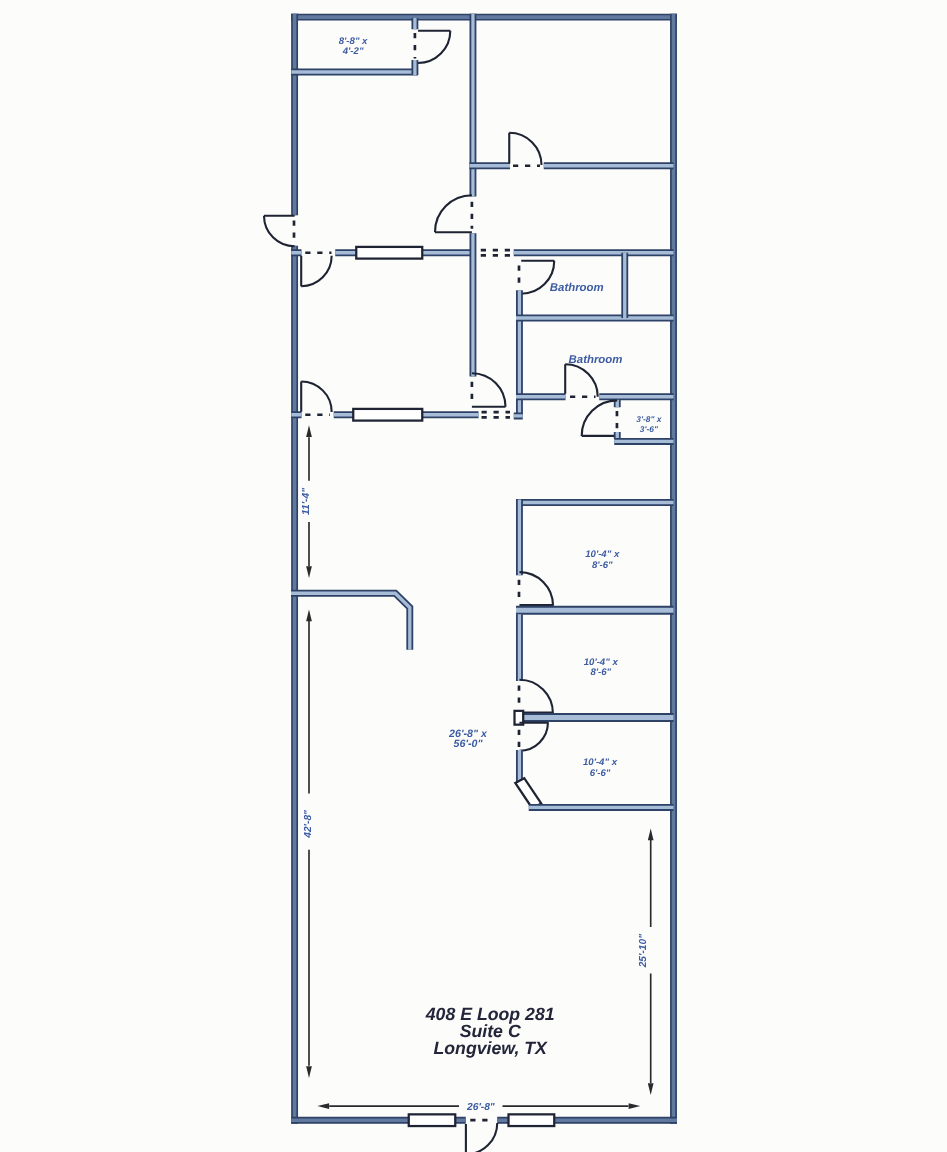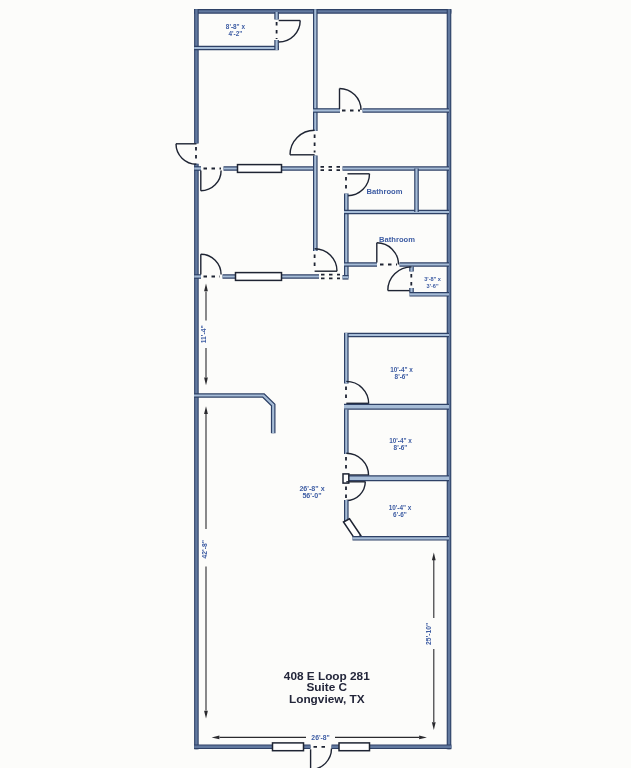--- a/index.html
+++ b/index.html
@@ -1,16 +1,16 @@
 <!DOCTYPE html>
 <html><head>
 <meta charset="utf-8">
 <style>
 html,body{margin:0;padding:0;background:#fcfcfa;}
-#page{width:631px;height:768px;position:relative;overflow:hidden;background:#fcfcfa;}
+#page{width:631px;height:768px;position:relative;overflow:hidden;background:#fcfcfa;font-style:italic;}
 svg{display:block;filter:blur(0.5px);}
 .w{stroke:#2e4166;stroke-width:4.6;fill:none;stroke-linecap:butt;}
 .wc{stroke:#a7bdd7;stroke-width:2.2;fill:none;stroke-linecap:butt;}
 .we{stroke:#62799f;stroke-width:2.4;fill:none;stroke-linecap:butt;}
 .wt{stroke:#2e4166;stroke-width:6;fill:none;}
 .wtc{stroke:#a7bdd7;stroke-width:3.4;fill:none;}
 .d{stroke:#1e2433;stroke-width:1.4;fill:none;}
 .dash{stroke:#1e2433;stroke-width:1.8;fill:none;stroke-dasharray:3.5 4.5;}
 .win{fill:#ffffff;stroke:#1e2433;stroke-width:1.5;}
 .dim{stroke:#2a2a2e;stroke-width:1.1;fill:none;}

